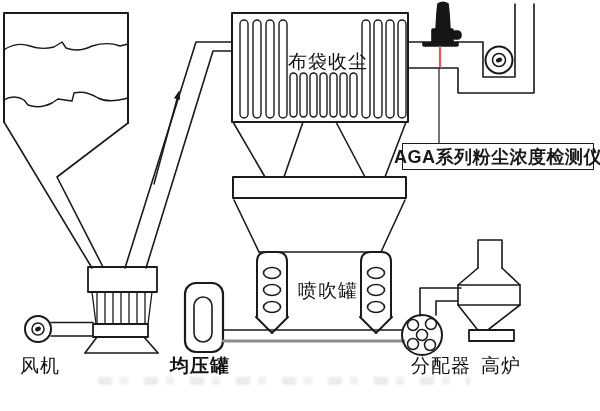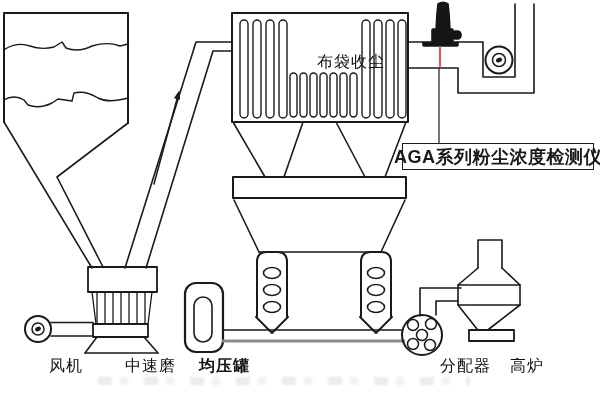--- a/index.html
+++ b/index.html
@@ -2,22 +2,22 @@
 <html><head>
 <meta charset="utf-8">
 <style>
   html,body{margin:0;padding:0;background:#fff;}
   #stage{
     position:relative;width:600px;height:411px;background:#ffffff;overflow:hidden;
     font-family:"Liberation Sans","DejaVu Sans",sans-serif;color:#1a1a1a;
   }
   #lineart{position:absolute;left:0;top:0;}
   .lbl{
-    position:absolute;font-size:16px;line-height:20px;color:#111;
-    white-space:nowrap;letter-spacing:1px;padding-left:29px;
+    position:absolute;font-size:19px;line-height:20px;color:#111;
+    white-space:nowrap;letter-spacing:1px;
   }
   .aga-box{
     position:absolute;left:402px;top:143px;width:190px;height:25px;
     border:1.6px solid #1a1a1a;background:#fff;
     display:flex;align-items:center;justify-content:center;
     font-size:18px;font-weight:bold;letter-spacing:0.5px;white-space:nowrap;
   }
   .watermark{
     position:absolute;left:98px;top:377px;width:372px;height:8px;opacity:0.28;
     background:repeating-linear-gradient(90deg,#bdbdbd 0 14px,transparent 14px 22px,#cfcfcf 22px 30px,transparent 30px 46px);
@@ -179,24 +179,24 @@
       <ellipse cx="38" cy="329" rx="3" ry="2.2" fill="#1a1a1a" stroke="none" transform="rotate(-25 38 329)"></ellipse>
       <line x1="51" y1="322.5" x2="93" y2="322.5"></line>
       <line x1="51" y1="336" x2="93" y2="336"></line>
     </g>
   </svg>
 
   <div class="lbl" style="left:288px;top:52px;">布袋收尘</div>
 
   <div class="aga-box">AGA系列粉尘浓度检测仪</div>
 
+  <div class="lbl" style="left:298px;top:281px;">喷吹罐</div>
 
   <div class="lbl" style="left:20px;top:356px;text-align:center;">风机</div>
 
-  <div class="lbl" style="left:96px;top:356px;">中速磨</div>
 
   <div class="lbl" style="left:170px;top:356px;font-weight:bold;">均压罐</div>
 
   <div class="lbl" style="left:411px;top:356px;">分配器</div>
 
   <div class="lbl" style="left:481px;top:356px;">高炉</div>
 
   <div class="watermark"></div>
 </div>
 

